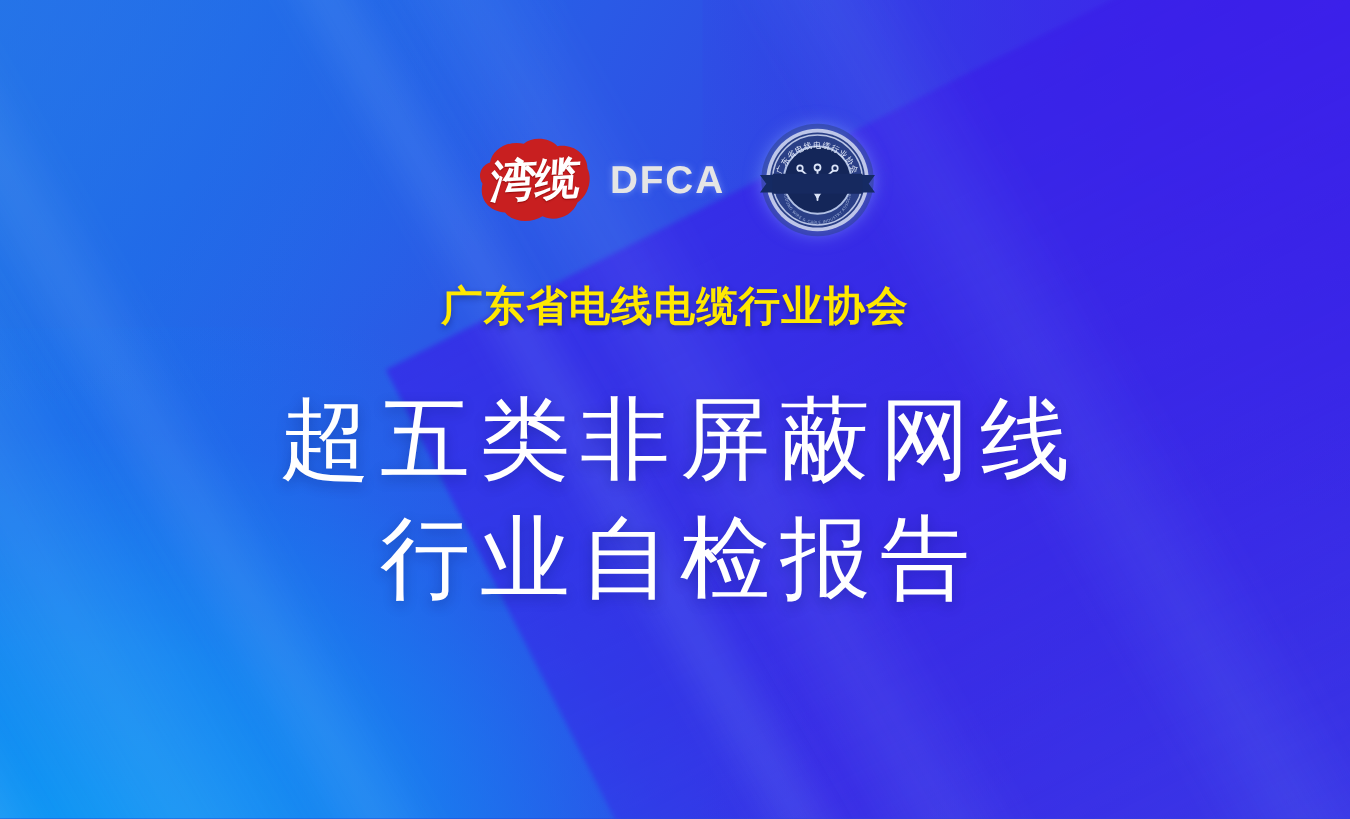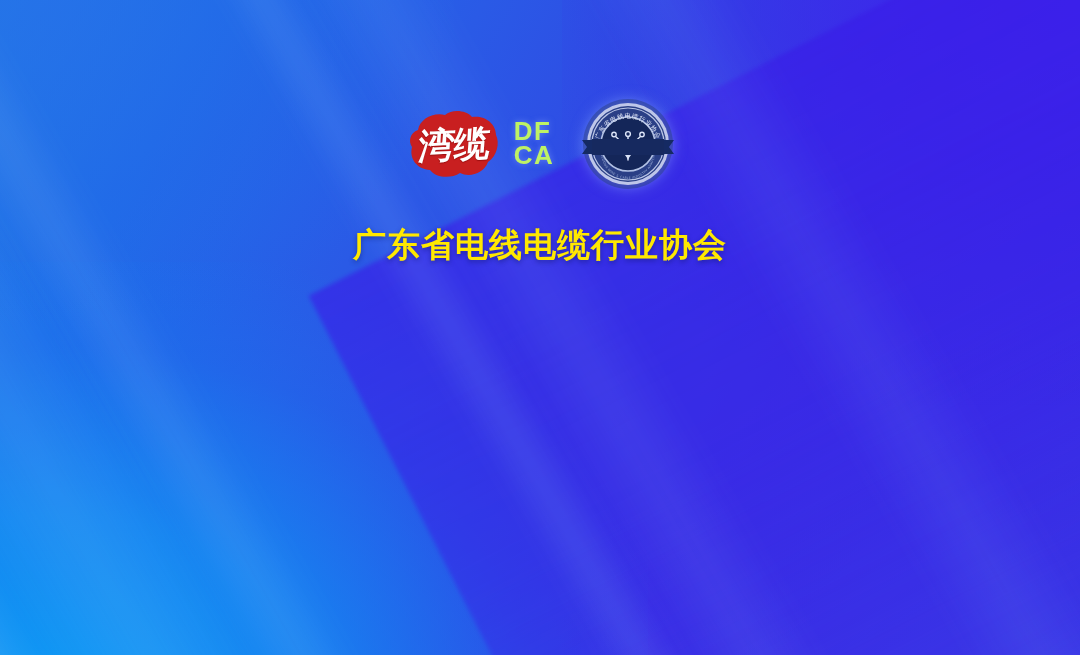--- a/index.html
+++ b/index.html
@@ -209,27 +209,27 @@
     font-weight: 700;
     font-size: 36px;
     letter-spacing: -1px;
     transform: skewX(-7deg) rotate(-3deg);
     text-shadow: 0 1px 1px rgba(120,0,0,0.55);
     line-height: 1;
     white-space: nowrap;
   }
   .dfca {
     display: flex;
-    flex-direction: column;
+    flex-direction: row;
     line-height: 0.92;
     font-family: "Liberation Sans", "DejaVu Sans", sans-serif;
     font-weight: 700;
-    font-size: 26px;
+    font-size: 31px;
     letter-spacing: 1.5px;
-    color: #bef264;
+    color: #e5e5e5;
     text-shadow: 0 0 6px rgba(150,180,255,0.55);
   }
 
   
   .emblem {
     position: relative;
     width: 96px;
     height: 96px;
   }
   .emblem svg { display: block; filter: drop-shadow(0 0 7px rgba(150,185,255,0.55)); }
@@ -346,15 +346,19 @@
           <path d="M94 44 L78 44 L78 58 L94 58 L89 51 Z" fill="#152a63"></path>
           <path d="M12 43 L84 43 L84 59 L12 59 Z" fill="#16295f"></path>
           <path d="M12 43 L84 43 L84 59 L12 59 Z" fill="none" stroke="#2d4versus" stroke-width="0"></path>
         </svg>
       </div>
 
     </div>
 
     <div class="assoc-name">广东省电线电缆行业协会</div>
 
+    <div class="title-block">
+      <div class="title-line">超五类非屏蔽网线</div>
+      <div class="title-line">行业自检报告</div>
+    </div>
 
   </div>
 </div>
 
 </body></html>

